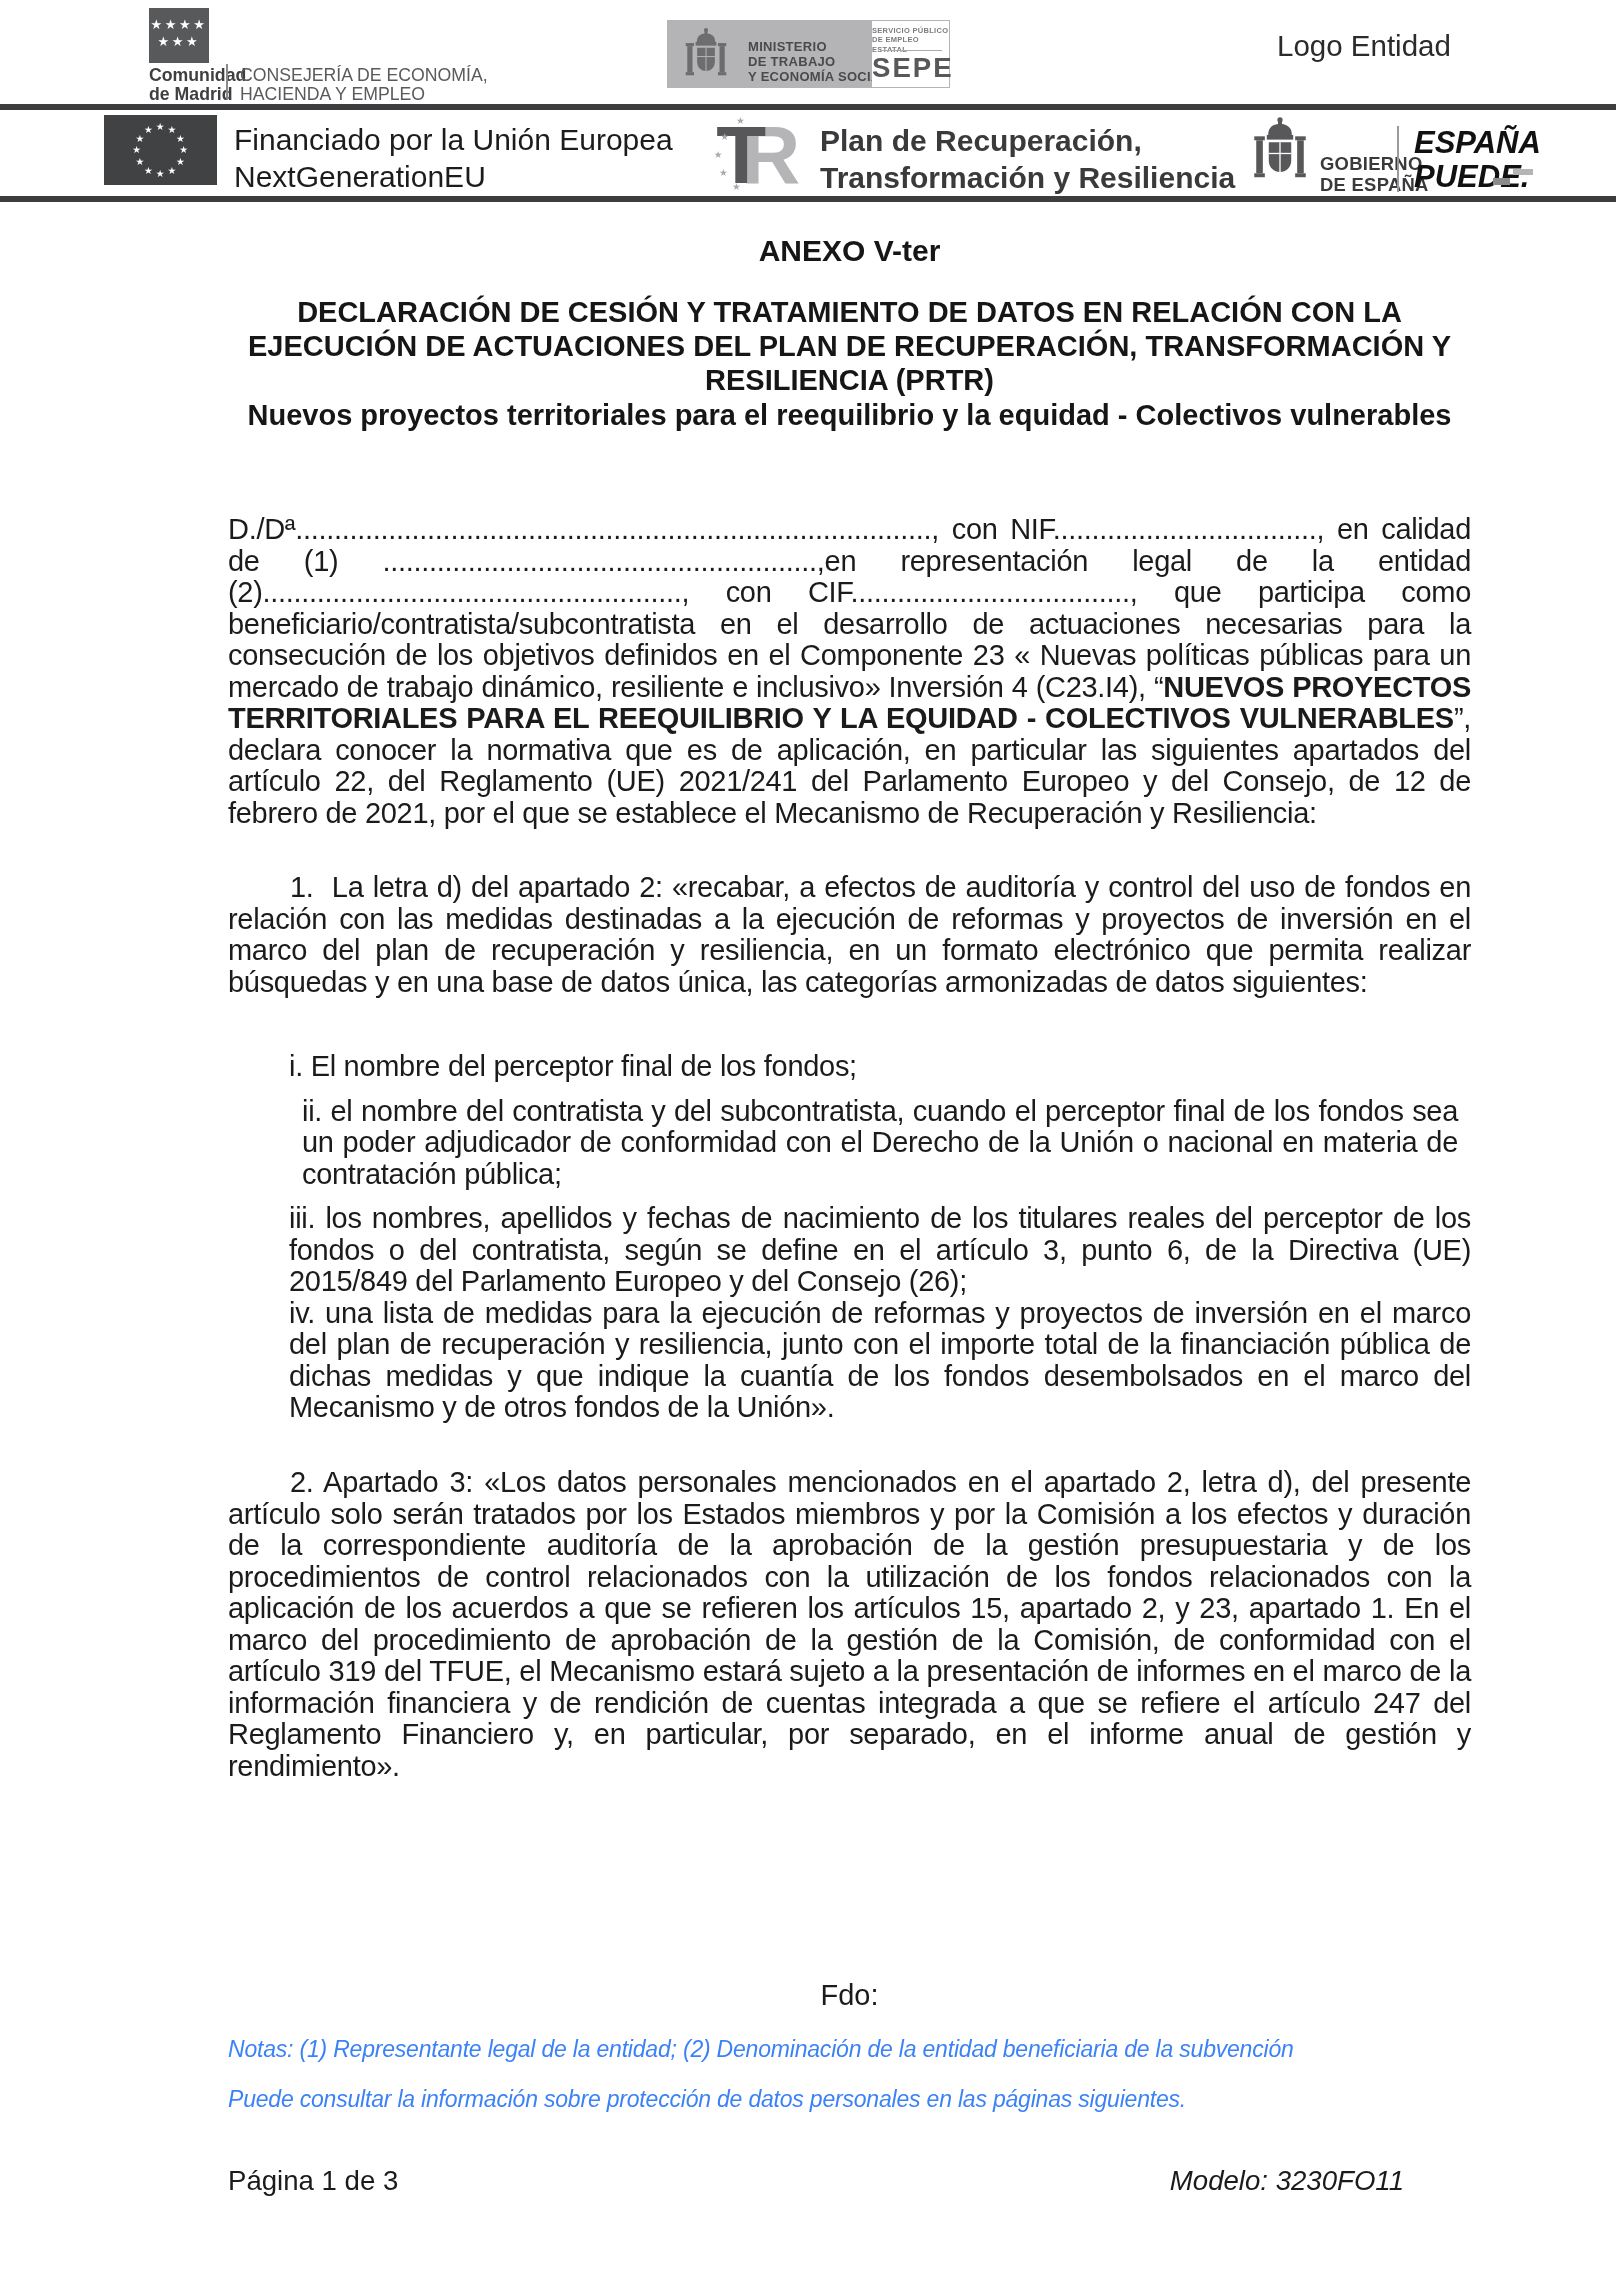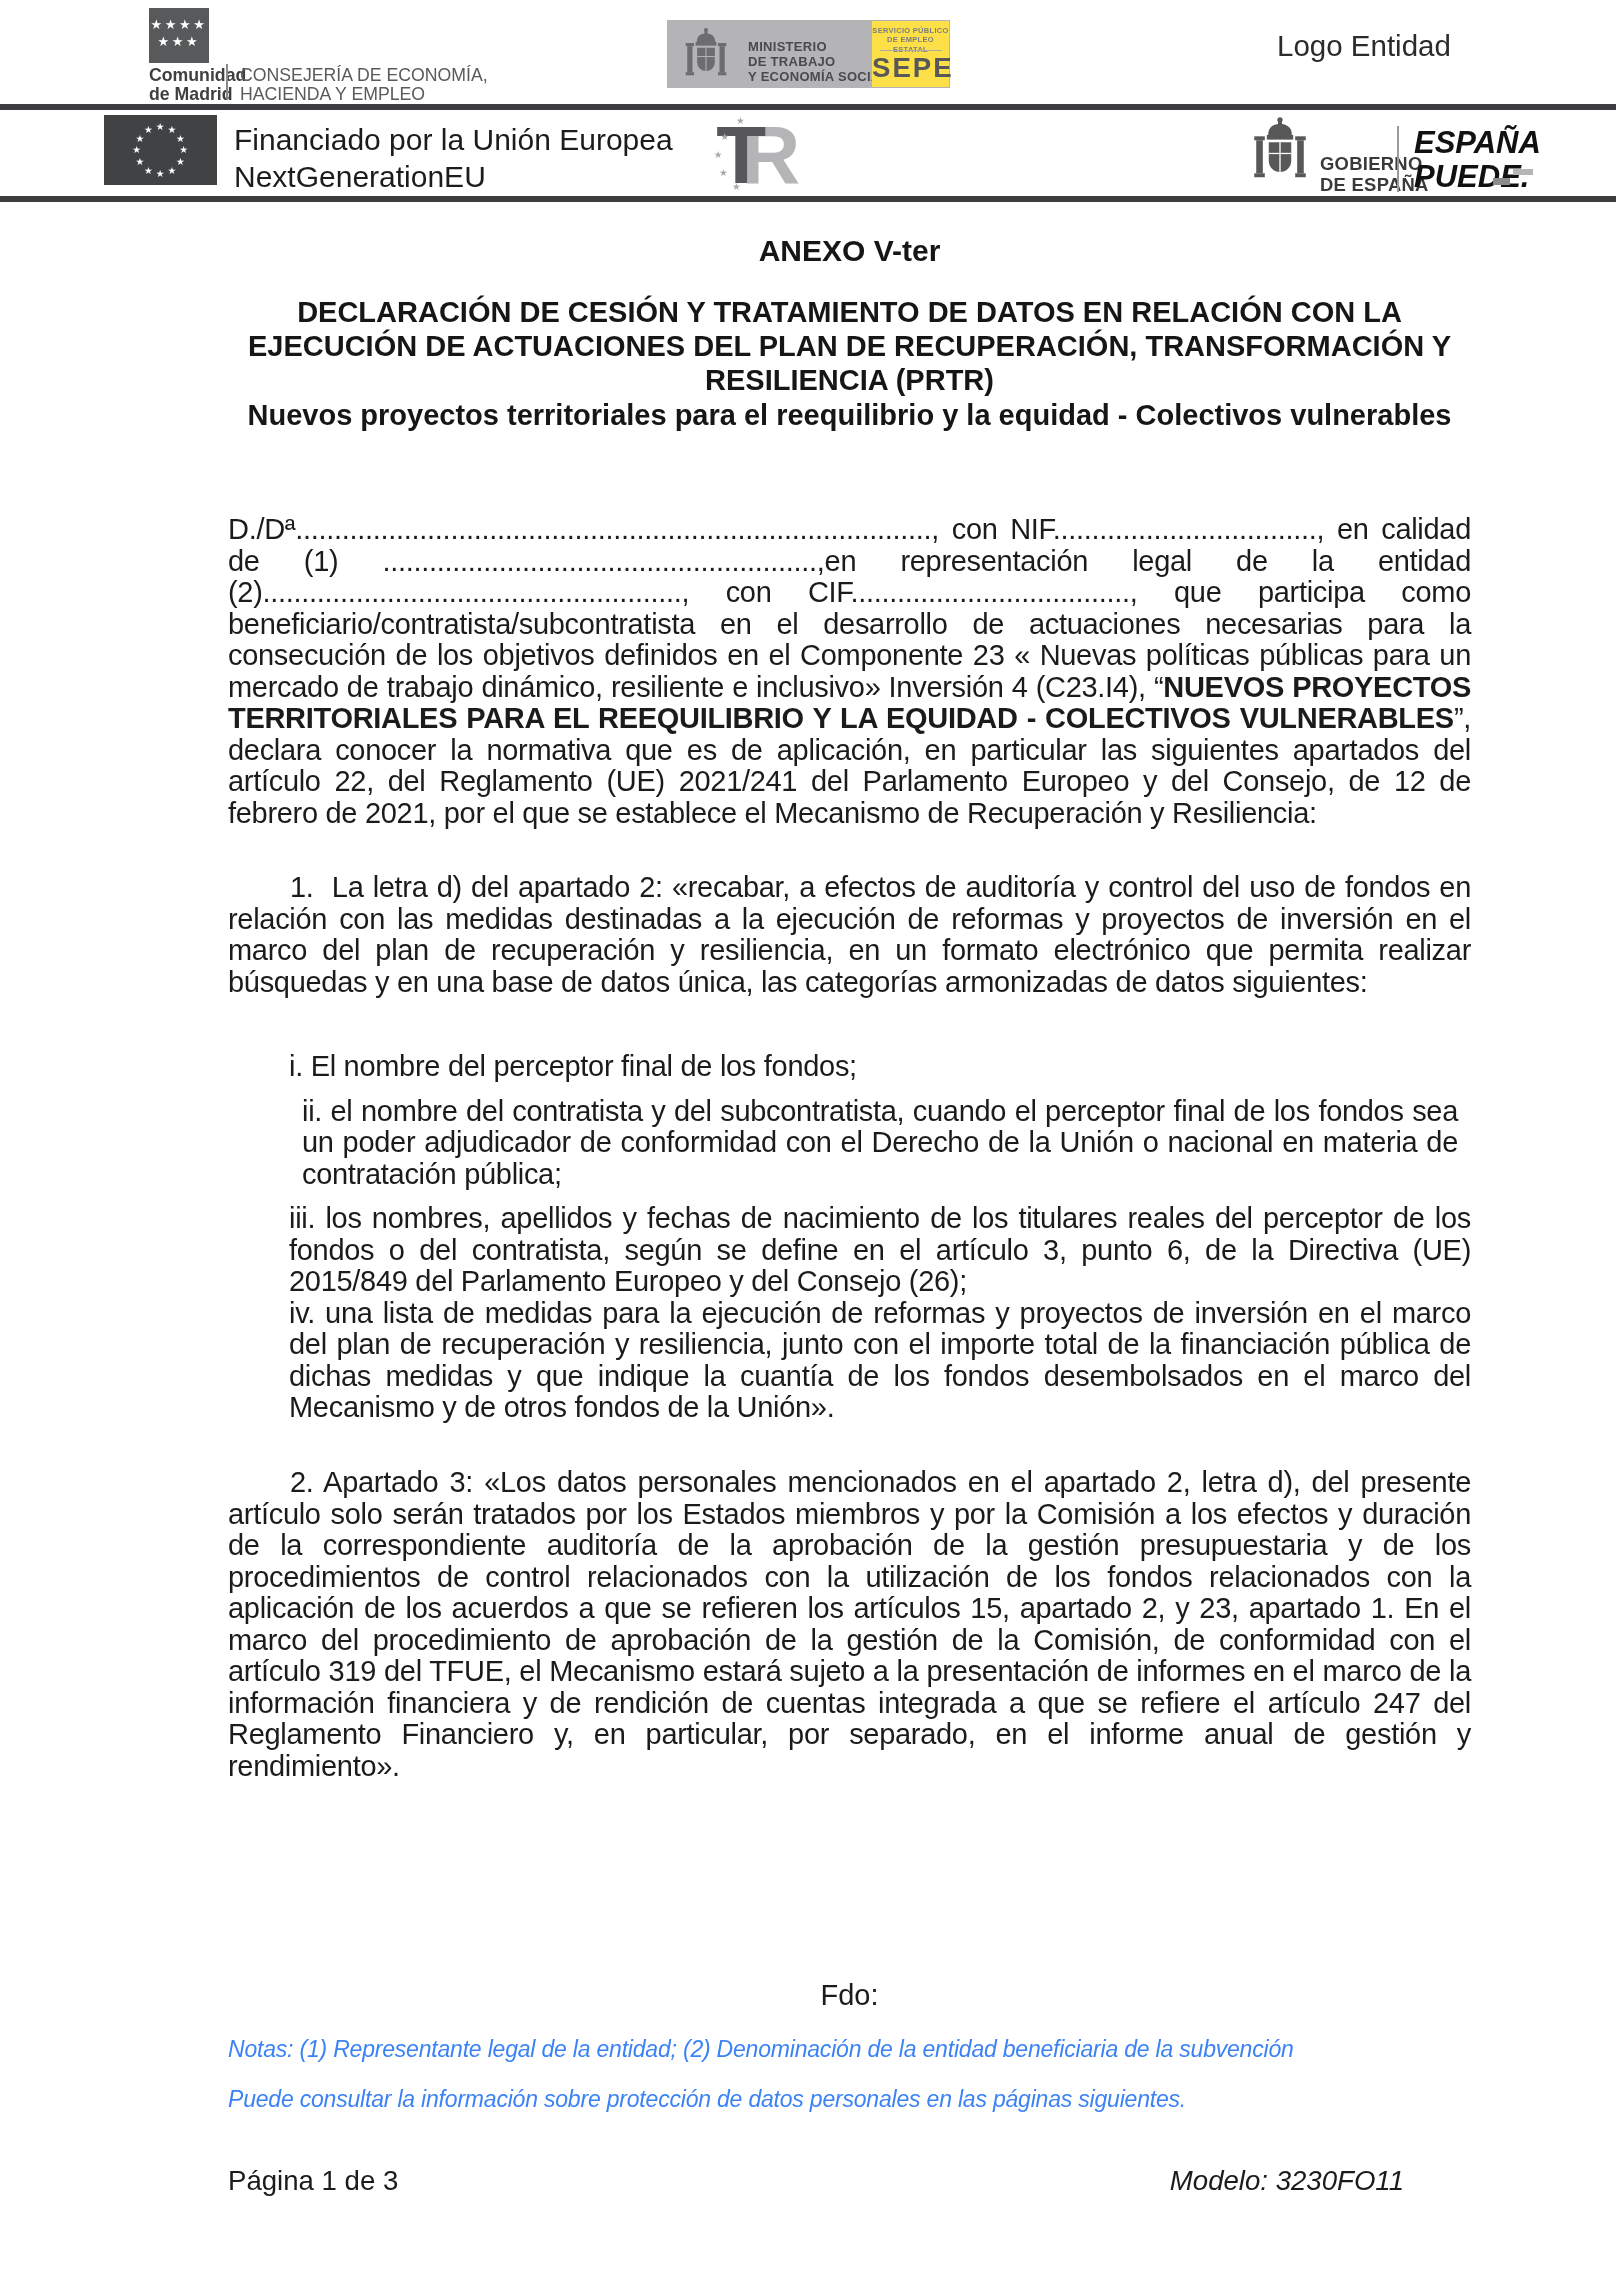--- a/index.html
+++ b/index.html
@@ -14,21 +14,21 @@
   .cam-stars.r1{left:0;top:9.2px;}
   .cam-stars.r2{left:0;top:26px;}
   .cam-name{left:0;top:58px;font-size:17.7px;line-height:19px;font-weight:bold;color:#3f3f41;}
   .cam-divider{left:77px;top:56px;width:2px;height:35px;background:#8a8a8c;}
   .cam-dept{left:91px;top:58px;font-size:17.7px;line-height:19px;color:#595a5c;}
 
   
   .min{left:667px;top:19.7px;width:283px;height:68px;background:#b4b4b6;}
   .min-arms{left:13px;top:3.9px;}
   .min-text{left:81px;top:19.7px;font-size:13px;line-height:15px;font-weight:bold;color:#4a4a4d;letter-spacing:0.3px;}
-  .sepe{left:205px;top:1.3px;width:77px;height:66px;background:#fde047;text-align:center;}
+  .sepe{left:205px;top:1.3px;width:77px;height:66px;background:#ffffff;}
   .sepe-small{left:0;top:5.2px;width:77px;font-size:7.5px;line-height:9.2px;font-weight:bold;color:#7c7c7f;letter-spacing:0.3px;}
   .sepe-line{left:7.9px;top:29px;width:62px;height:1.3px;background:#ababad;}
   .sepe-big{left:0;top:31.5px;width:77px;font-size:27.6px;font-weight:bold;color:#58585a;letter-spacing:2px;}
 
   .logo-entidad{left:1277px;top:29px;font-size:29.5px;color:#2b2b2b;}
 
   
   .rule{left:0;width:1617px;height:5.9px;background:#3d3d3f;}
   .rule-top{top:104px;} .rule-bottom{top:196px;}
   .eu-flag{left:104px;top:115px;width:113px;height:70px;background:#414244;}
@@ -147,20 +147,24 @@
     <text x="52" y="112" font-size="125" font-weight="bold" fill="#b5b5b7" font-family="Liberation Sans, sans-serif">R</text>
     <text x="14" y="112" font-size="125" font-weight="bold" fill="#57575a" font-family="Liberation Sans, sans-serif">T</text>
     <g fill="#a8a8aa" font-size="15" font-family="DejaVu Sans, sans-serif">
       <text x="44" y="22">★</text>
         <text x="20" y="46">★</text>
         <text x="10" y="74">★</text>
       <text x="18" y="101">★</text>
         <text x="38" y="122">★</text>
     </g>
   </svg>
+  <div class="abs prtr-text">
+    <span>Plan de Recuperación,</span><br>
+    <span>Transformación y Resiliencia</span>
+  </div>
 
   <svg class="abs gob-arms" width="66" height="73" viewBox="0 0 100 110">
     <g fill="#58585a">
       <circle cx="50" cy="7" r="4"></circle>
         <rect x="47" y="9" width="6" height="7"></rect>
       <path d="M32 30 Q32 14 50 13 Q68 14 68 30 Z"></path>
         <rect x="30" y="30" width="40" height="7"></rect>
       <path d="M33 41 h34 v28 a17 17 0 0 1 -34 0 z"></path>
       <rect x="14" y="38" width="10" height="50"></rect>
         <rect x="76" y="38" width="10" height="50"></rect>

